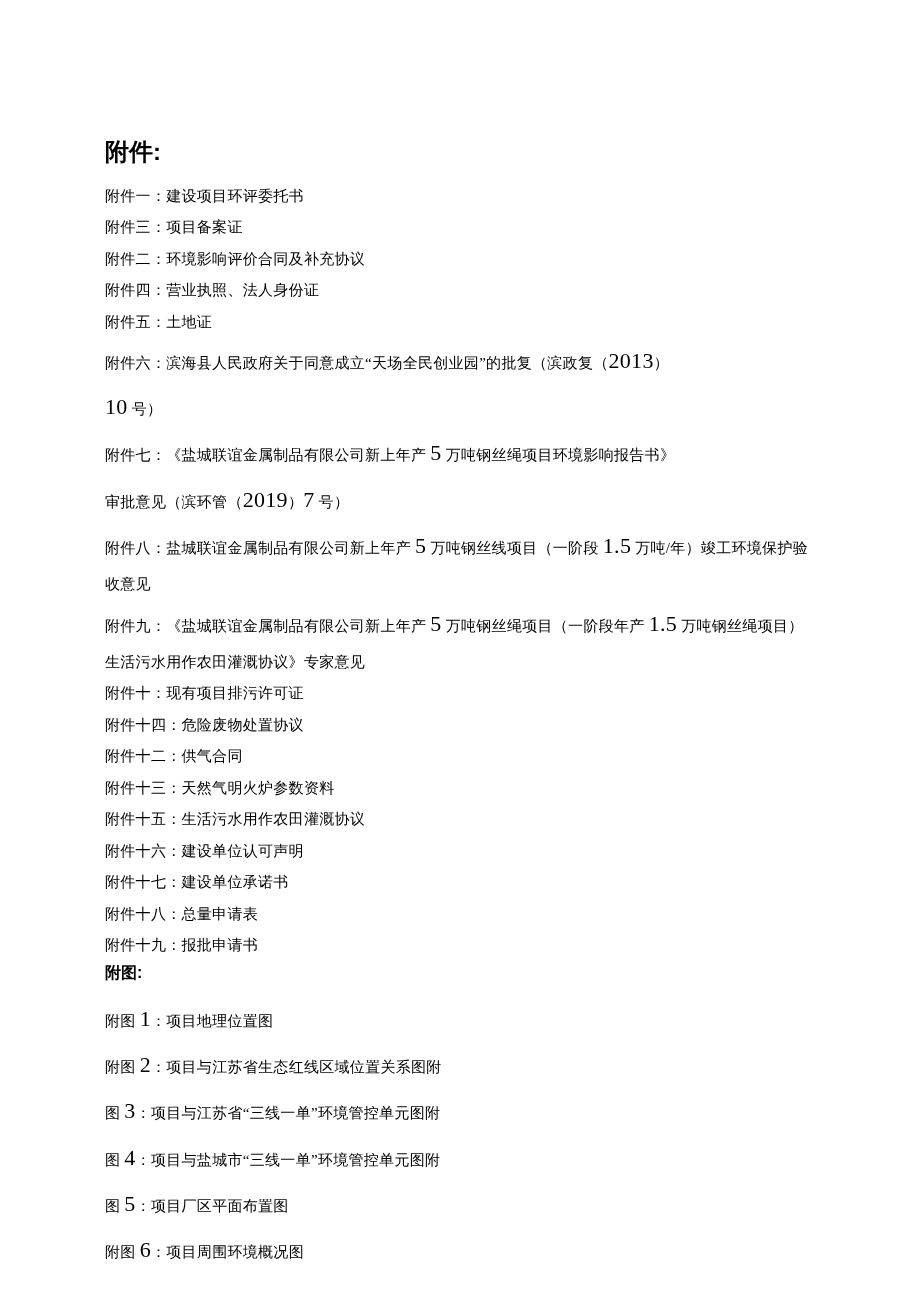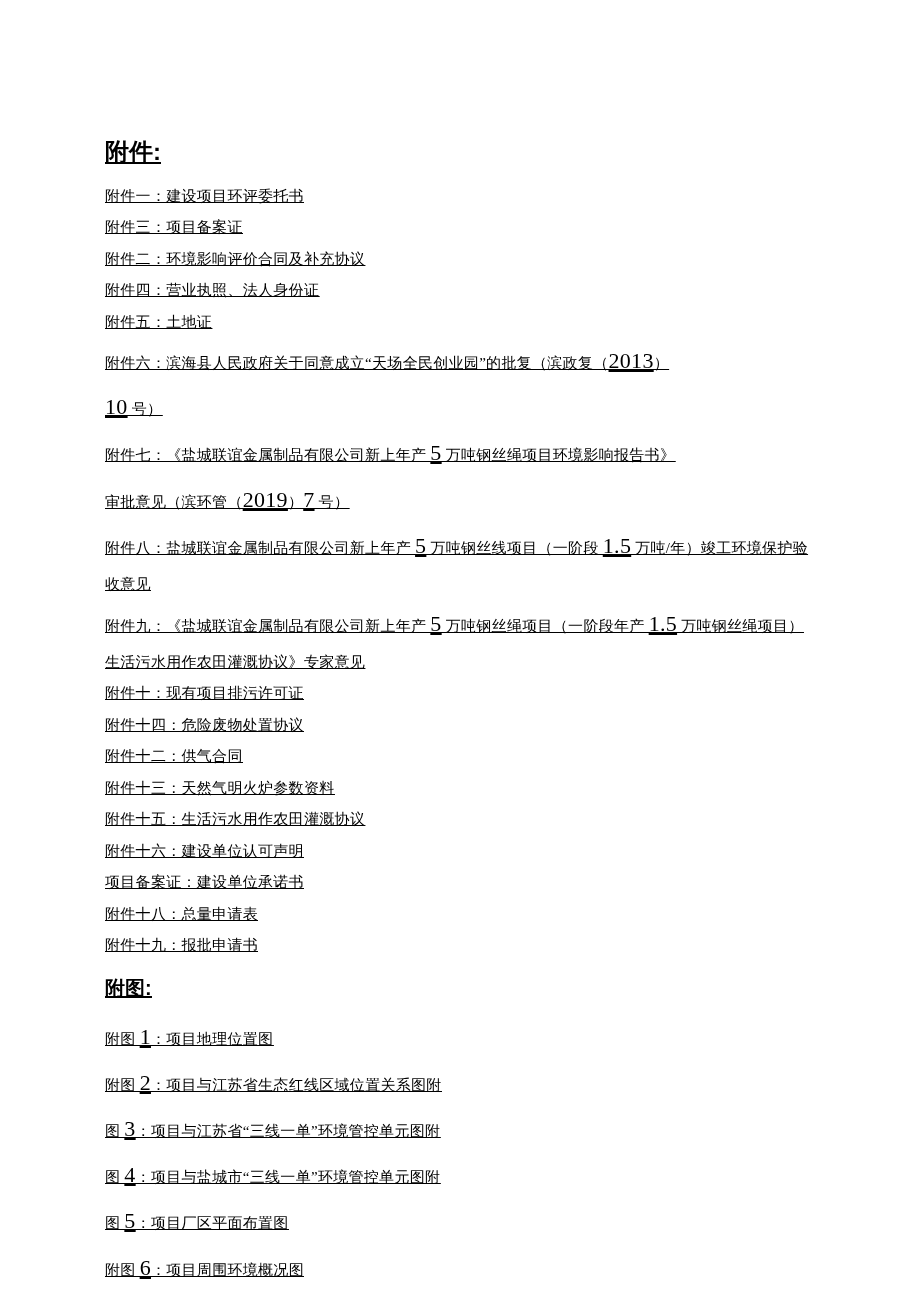--- a/index.html
+++ b/index.html
@@ -1,40 +1,38 @@
 <!DOCTYPE html>
 <html><head>
   <meta charset="utf-8">
   <style>
     * {
       margin: 0;
       padding: 0;
       box-sizing: border-box;
-      text-decoration: underline;
     }
     body {
       width: 920px;
       min-height: 1301px;
       background: #ffffff;
       font-family: "SimSun", "宋体", serif;
       color: #000000;
       padding: 135px 105px 60px 105px;
     }
     .section-heading {
       font-size: 24px;
       font-weight: bold;
       font-family: "SimHei", "黑体", sans-serif;
       margin-bottom: 12px;
       line-height: 1.4;
     }
     .section-heading-2 {
-      font-size: 20px;
+      font-size: 16px;
       font-weight: bold;
       font-family: "SimHei", "黑体", sans-serif;
-      margin-top: 12px;
       margin-bottom: 12px;
       line-height: 1.4;
     }
     .item-line {
       font-size: 15px;
       line-height: 2.1;
       font-family: "SimSun", "宋体", serif;
       letter-spacing: 0.3px;
     }
     .digit {
@@ -62,21 +60,21 @@
     <div class="item-line">附件八：盐城联谊金属制品有限公司新上年产 <span class="digit">5</span> 万吨钢丝线项目（一阶段 <span class="digit">1.5</span> 万吨/年）竣工环境保护验</div>
     <div class="item-line">收意见</div>
     <div class="item-line">附件九：《盐城联谊金属制品有限公司新上年产 <span class="digit">5</span> 万吨钢丝绳项目（一阶段年产 <span class="digit">1.5</span> 万吨钢丝绳项目）</div>
     <div class="item-line">生活污水用作农田灌溉协议》专家意见</div>
     <div class="item-line">附件十：现有项目排污许可证</div>
     <div class="item-line">附件十四：危险废物处置协议</div>
     <div class="item-line">附件十二：供气合同</div>
     <div class="item-line">附件十三：天然气明火炉参数资料</div>
     <div class="item-line">附件十五：生活污水用作农田灌溉协议</div>
     <div class="item-line">附件十六：建设单位认可声明</div>
-    <div class="item-line">项目备案证：建设单位承诺书</div>
+    <div class="item-line">附件十七：建设单位承诺书</div>
     <div class="item-line">附件十八：总量申请表</div>
     <div class="item-line">附件十九：报批申请书</div>
   </div>
 
   <div class="section-heading-2">附图:</div>
 
   <div>
     <div class="item-line">附图 <span class="digit">1</span>：项目地理位置图</div>
     <div class="item-line">附图 <span class="digit">2</span>：项目与江苏省生态红线区域位置关系图附</div>
     <div class="item-line">图 <span class="digit">3</span>：项目与江苏省“三线一单”环境管控单元图附</div>

